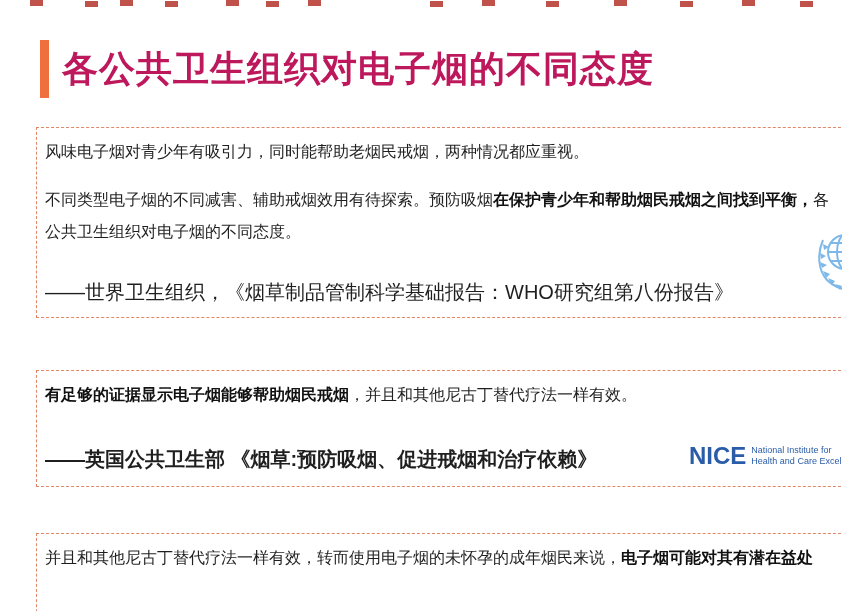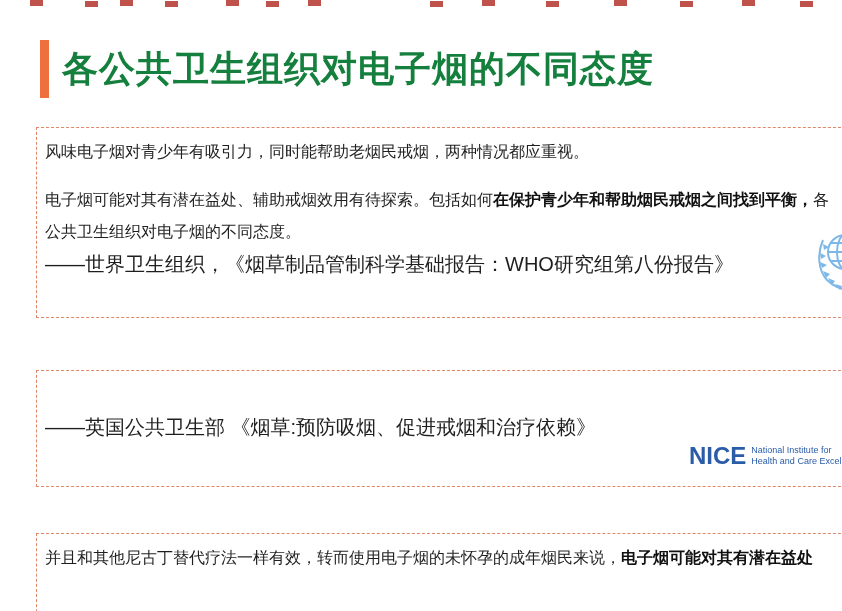--- a/index.html
+++ b/index.html
@@ -29,43 +29,43 @@
 
   .title-row {
     position:absolute; top:40px; left:40px;
     display:flex; align-items:center;
   }
   .accent-bar {
     width:9px; height:58px; background:#f0703d; margin-right:13px;
     flex:0 0 auto;
   }
   .page-title {
-    font-size:36px; font-weight:bold; color:#15803d;
+    font-size:36px; font-weight:bold; color:#be185d;
     letter-spacing:1px; line-height:1.1;
   }
 
   .quote-box {
     position:absolute; left:36px; width:830px;
     border:1px dashed #e08768;
     padding:8px 10px 0 8px;
     background:#ffffff;
   }
   .quote-box .inner { width:790px; }
   #box-who  { top:127px; height:191px; }
   #box-phe  { top:370px; height:117px; }
   #box-fda  { top:533px; height:120px; }
 
   .quote-text {
     font-size:16px; line-height:32px; color:#1f1f1f;
   }
   .quote-text b { font-weight:bold; color:#111; }
   .mt-gap  { margin-top:16px; }
   .attribution { font-size:20px; line-height:32px; color:#1f1f1f; }
-  #box-who .attribution { }
-  #box-phe .attribution { margin-top:32px; font-weight:normal; }
+  #box-who .attribution { margin-top:28px; }
+  #box-phe .attribution { margin-top:32px; font-weight:bold; }
 
   
   .who-logo {
     position:absolute; left:768px; top:98px; width:80px; height:72px;
     pointer-events:none;
   }
 
   
   .nice-logo {
     position:absolute; left:652px; top:66px; width:200px; height:38px;
@@ -88,21 +88,21 @@
   </div>
 
 <div class="title-row">
   <div class="accent-bar"></div>
   <h1 class="page-title">各公共卫生组织对电子烟的不同态度</h1>
 </div>
 
 <div class="quote-box" id="box-who">
   <div class="inner">
     <p class="quote-text"><span>风味电子烟对青少年有吸引力，同时能帮助老烟民戒烟，两种情况都应重视。</span></p>
-    <p class="quote-text mt-gap"><span>电子烟可能对其有潜在益处、辅助戒烟效用有待探索。包括如何</span><b>在保护青少年和帮助烟民戒烟之间找到平衡，</b><span>各公共卫生组织对电子烟的不同态度。</span></p>
+    <p class="quote-text mt-gap"><span>不同类型电子烟的不同减害、辅助戒烟效用有待探索。预防吸烟</span><b>在保护青少年和帮助烟民戒烟之间找到平衡，</b><span>各公共卫生组织对电子烟的不同态度。</span></p>
     <p class="attribution">——世界卫生组织，《烟草制品管制科学基础报告：WHO研究组第八份报告》</p>
   </div>
   <svg class="who-logo" viewBox="0 0 80 72" xmlns="http://www.w3.org/2000/svg">
     <g fill="none" stroke="#7db8e8" stroke-width="2">
       <circle cx="40" cy="26" r="17"></circle>
       <ellipse cx="40" cy="26" rx="8" ry="17"></ellipse>
       <line x1="23" y1="26" x2="57" y2="26"></line>
       <line x1="26" y1="17" x2="54" y2="17"></line>
       <line x1="26" y1="35" x2="54" y2="35"></line>
       <line x1="40" y1="9" x2="40" y2="43"></line>
@@ -122,20 +122,21 @@
       <path d="M62,45 l-7,3 4,4 z"></path>
         <path d="M57,52 l-7,3 3,4 z"></path>
         <path d="M50,58 l-7,2 2,4 z"></path>
       <rect x="37" y="60" width="6" height="4"></rect>
     </g>
   </svg>
 </div>
 
 <div class="quote-box" id="box-phe">
   <div class="inner">
+    <p class="quote-text"><b>有足够的证据显示电子烟能够帮助烟民戒烟</b><span>，并且和其他尼古丁替代疗法一样有效。</span></p>
     <p class="attribution">——英国公共卫生部 《烟草:预防吸烟、促进戒烟和治疗依赖》</p>
   </div>
   <div class="nice-logo">
     <span class="nice-wordmark">NICE</span>
     <span class="nice-tagline">
       <span>National Institute for</span>
       <span>Health and Care Excellence</span>
     </span>
   </div>
 </div>

